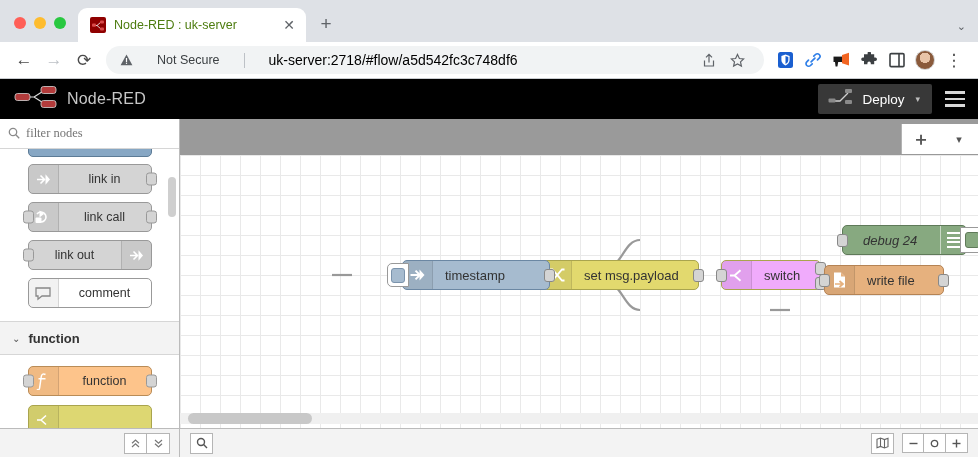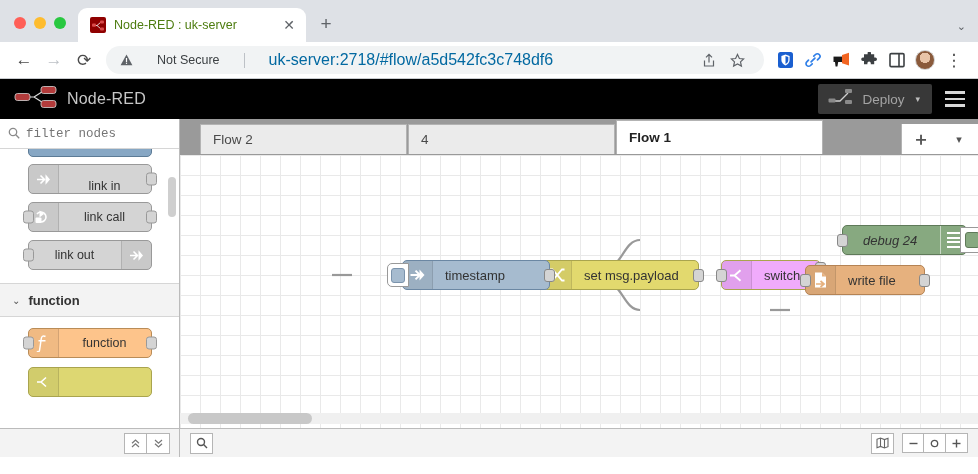--- a/index.html
+++ b/index.html
@@ -68,21 +68,21 @@
     padding: 0 14px; gap: 24px; margin: 0 6px 0 6px;
     min-width: 0;
   }
   .warn-tri {
     width: 13px; height: 13px; flex: 0 0 13px;
     display: flex; align-items: center; justify-content: center;
   }
   .not-secure { font-size: 12.5px; color: #3c4043; white-space: nowrap; }
   .omni-sep { width: 1px; height: 15px; background: #bdc1c6; }
   .omni-url {
-    font-size: 16px; color: #0369a1; white-space: nowrap;
+    font-size: 14px; color: #000000; white-space: nowrap;
     overflow: hidden; text-overflow: ellipsis;
   }
   .omni-actions { margin-left: auto; display: flex; gap: 2px; align-items: center; }
   .tb-icon {
     width: 26px; height: 26px; display: flex;
     align-items: center; justify-content: center;
     flex: 0 0 26px; border-radius: 50%;
   }
   .avatar {
     width: 20px; height: 20px; border-radius: 50%;
@@ -98,21 +98,21 @@
   .nr-logo-wrap { display: flex; align-items: center; gap: 9px; }
   .nr-title { color: #c7c7c7; font-size: 16px; letter-spacing: .2px; }
   .nr-header-right {
     margin-left: auto; display: flex; align-items: center; height: 100%;
   }
   .deploy-btn {
     background: #383838; height: 30px; display: flex;
     align-items: center; padding: 0 4px 0 10px; gap: 8px;
     border-radius: 2px;
   }
-  .deploy-label { color: #a3a3a3; font-size: 13.5px; }
+  .deploy-label { color: #ffffff; font-size: 13.5px; }
   .deploy-caret { color: #bdbdbd; font-size: 9px; padding: 0 8px 0 3px; }
   .hamburger {
     width: 46px; height: 100%; display: flex; flex-direction: column;
     align-items: center; justify-content: center; gap: 4px;
   }
   .hb-line { width: 20px; height: 2.5px; background: #d8d8d8; }
 
   
   .nr-body { display: flex; height: 309px; }
 
@@ -120,21 +120,21 @@
   .palette {
     width: 180px; background: #f3f3f3; border-right: 1px solid #bbb;
     display: flex; flex-direction: column; position: relative;
   }
   .filter-row {
     height: 30px; background: #fff; border-bottom: 1px solid #d6d6d6;
     display: flex; align-items: center; padding: 0 8px; gap: 6px;
   }
   .filter-input {
     font-size: 12.5px; color: #0f766e; border: none; outline: none;
-    background: transparent; width: 100%; font-family: Liberation Mono, monospace;
+    background: transparent; width: 100%; font-family: Liberation Serif, serif;
   }
   .palette-scroll {
     flex: 1; overflow: hidden; position: relative; background: #fff;
   }
   .pnode {
     margin: 8px auto 0 auto; width: 124px; height: 30px;
     border-radius: 5px; display: flex; align-items: center;
     position: relative; border: 1px solid #999;
   }
   .pnode-icon {
@@ -427,21 +427,21 @@
             <line x1="7.8" y1="7.8" x2="11.2" y2="11.2"></line>
         </svg>
       </span>
       <input class="filter-input" placeholder="filter nodes" style="">
     </div>
 
     <div class="palette-scroll">
 
       <div class="pnode blue" style="margin-top:-22px;height:30px;"></div>
 
-      <div class="pnode grey" style="margin-top:7px;align-items:flex-end;">
+      <div class="pnode grey" style="margin-top:7px;">
         <div class="pnode-icon">
           <svg width="17" height="15" viewBox="0 0 17 15">
             <path d="M2 7.5 h6.5 M5.5 3.5 l4 4 l-4 4" stroke="#fff" stroke-width="1.6" fill="none"></path>
             <path d="M10.5 2.2 l4.5 5.3 l-4.5 5.3 z" fill="#fff"></path>
           </svg>
         </div>
         <div class="pnode-label">link in</div>
         <div class="port right"></div>
       </div>
 
@@ -462,20 +462,28 @@
         <div class="pnode-label">link out</div>
         <div class="pnode-icon right">
           <svg width="17" height="15" viewBox="0 0 17 15">
             <path d="M2 7.5 h6.5 M5.5 3.5 l4 4 l-4 4" stroke="#fff" stroke-width="1.6" fill="none"></path>
             <path d="M10.5 2.2 l4.5 5.3 l-4.5 5.3 z" fill="#fff"></path>
           </svg>
         </div>
         <div class="port left"></div>
       </div>
 
+      <div class="pnode white">
+        <div class="pnode-icon">
+          <svg width="18" height="15" viewBox="0 0 18 15" fill="none" stroke="#888" stroke-width="1.3">
+            <path d="M2 2 h14 v8 h-8 l-4 3.2 V10 H2 Z"></path>
+          </svg>
+        </div>
+        <div class="pnode-label">comment</div>
+      </div>
 
       <div class="pal-header" style="margin-top:13px;">
         <span class="pal-chevron">⌄</span>
         <span class="pal-header-label">function</span>
       </div>
 
       <div class="pnode orange" style="margin-top:11px;">
         <div class="pnode-icon">
           <svg width="16" height="18" viewBox="0 0 16 18">
             <path d="M10.5 2.5 c-2.5 -1.5 -4 0 -4.3 2.5 l-1.6 11 c-0.3 2 -1.5 2.3 -2.6 1.3 M3.5 6.8 h7" stroke="#fff" stroke-width="1.5" fill="none"></path>
@@ -494,31 +502,20 @@
         </div>
         <div class="pnode-label"></div>
       </div>
 
       <div class="pal-scrollthumb"></div>
     </div>
   </div>
 
   <div class="workspace">
     <div class="tabbar">
-      <div class="tabbar-left">
-        <div class="ftab">
-          <span>Flow 2</span>
-        </div>
-        <div class="ftab">
-          <span>4</span>
-        </div>
-        <div class="ftab active">
-          <span>Flow 1</span>
-        </div>
-      </div>
       <div class="tabbar-right">
         <div class="tabbar-btn" style="font-size:18px;font-weight:bold;">＋</div>
         <div class="tabbar-btn" style="font-size:11px;">▾</div>
       </div>
     </div>
 
     <div class="canvas-wrap">
       <div class="grid"></div>
 
       <svg style="position:absolute;inset:0;" width="798" height="273">
@@ -575,21 +572,21 @@
             <div class="dstripe"></div>
               <div class="dstripe"></div>
           </div>
         </div>
         <div class="debug-btn">
           <div class="debug-btn-inner"></div>
         </div>
         <div class="pt" style="left:-6px;top:8px;"></div>
       </div>
 
-      <div class="node n-file" style="left:625px; top:110px; width:120px;">
+      <div class="node n-file" style="left:644px; top:110px; width:120px;">
         <div class="nicon">
           <svg width="18" height="18" viewBox="0 0 18 18">
             <path d="M3 1.5 h7 l4 4 v11 h-11 z" fill="#fff"></path>
             <path d="M10 1.5 v4 h4" fill="#e6b17e"></path>
             <path d="M4 13 h7 M8.5 10 l3.5 3 l-3.5 3" stroke="#e6b17e" stroke-width="1.7" fill="none"></path>
           </svg>
         </div>
         <div class="nlabel">write file</div>
         <div class="pt" style="left:-6px;top:8px;"></div>
         <div class="pt" style="right:-6px;top:8px;"></div>

